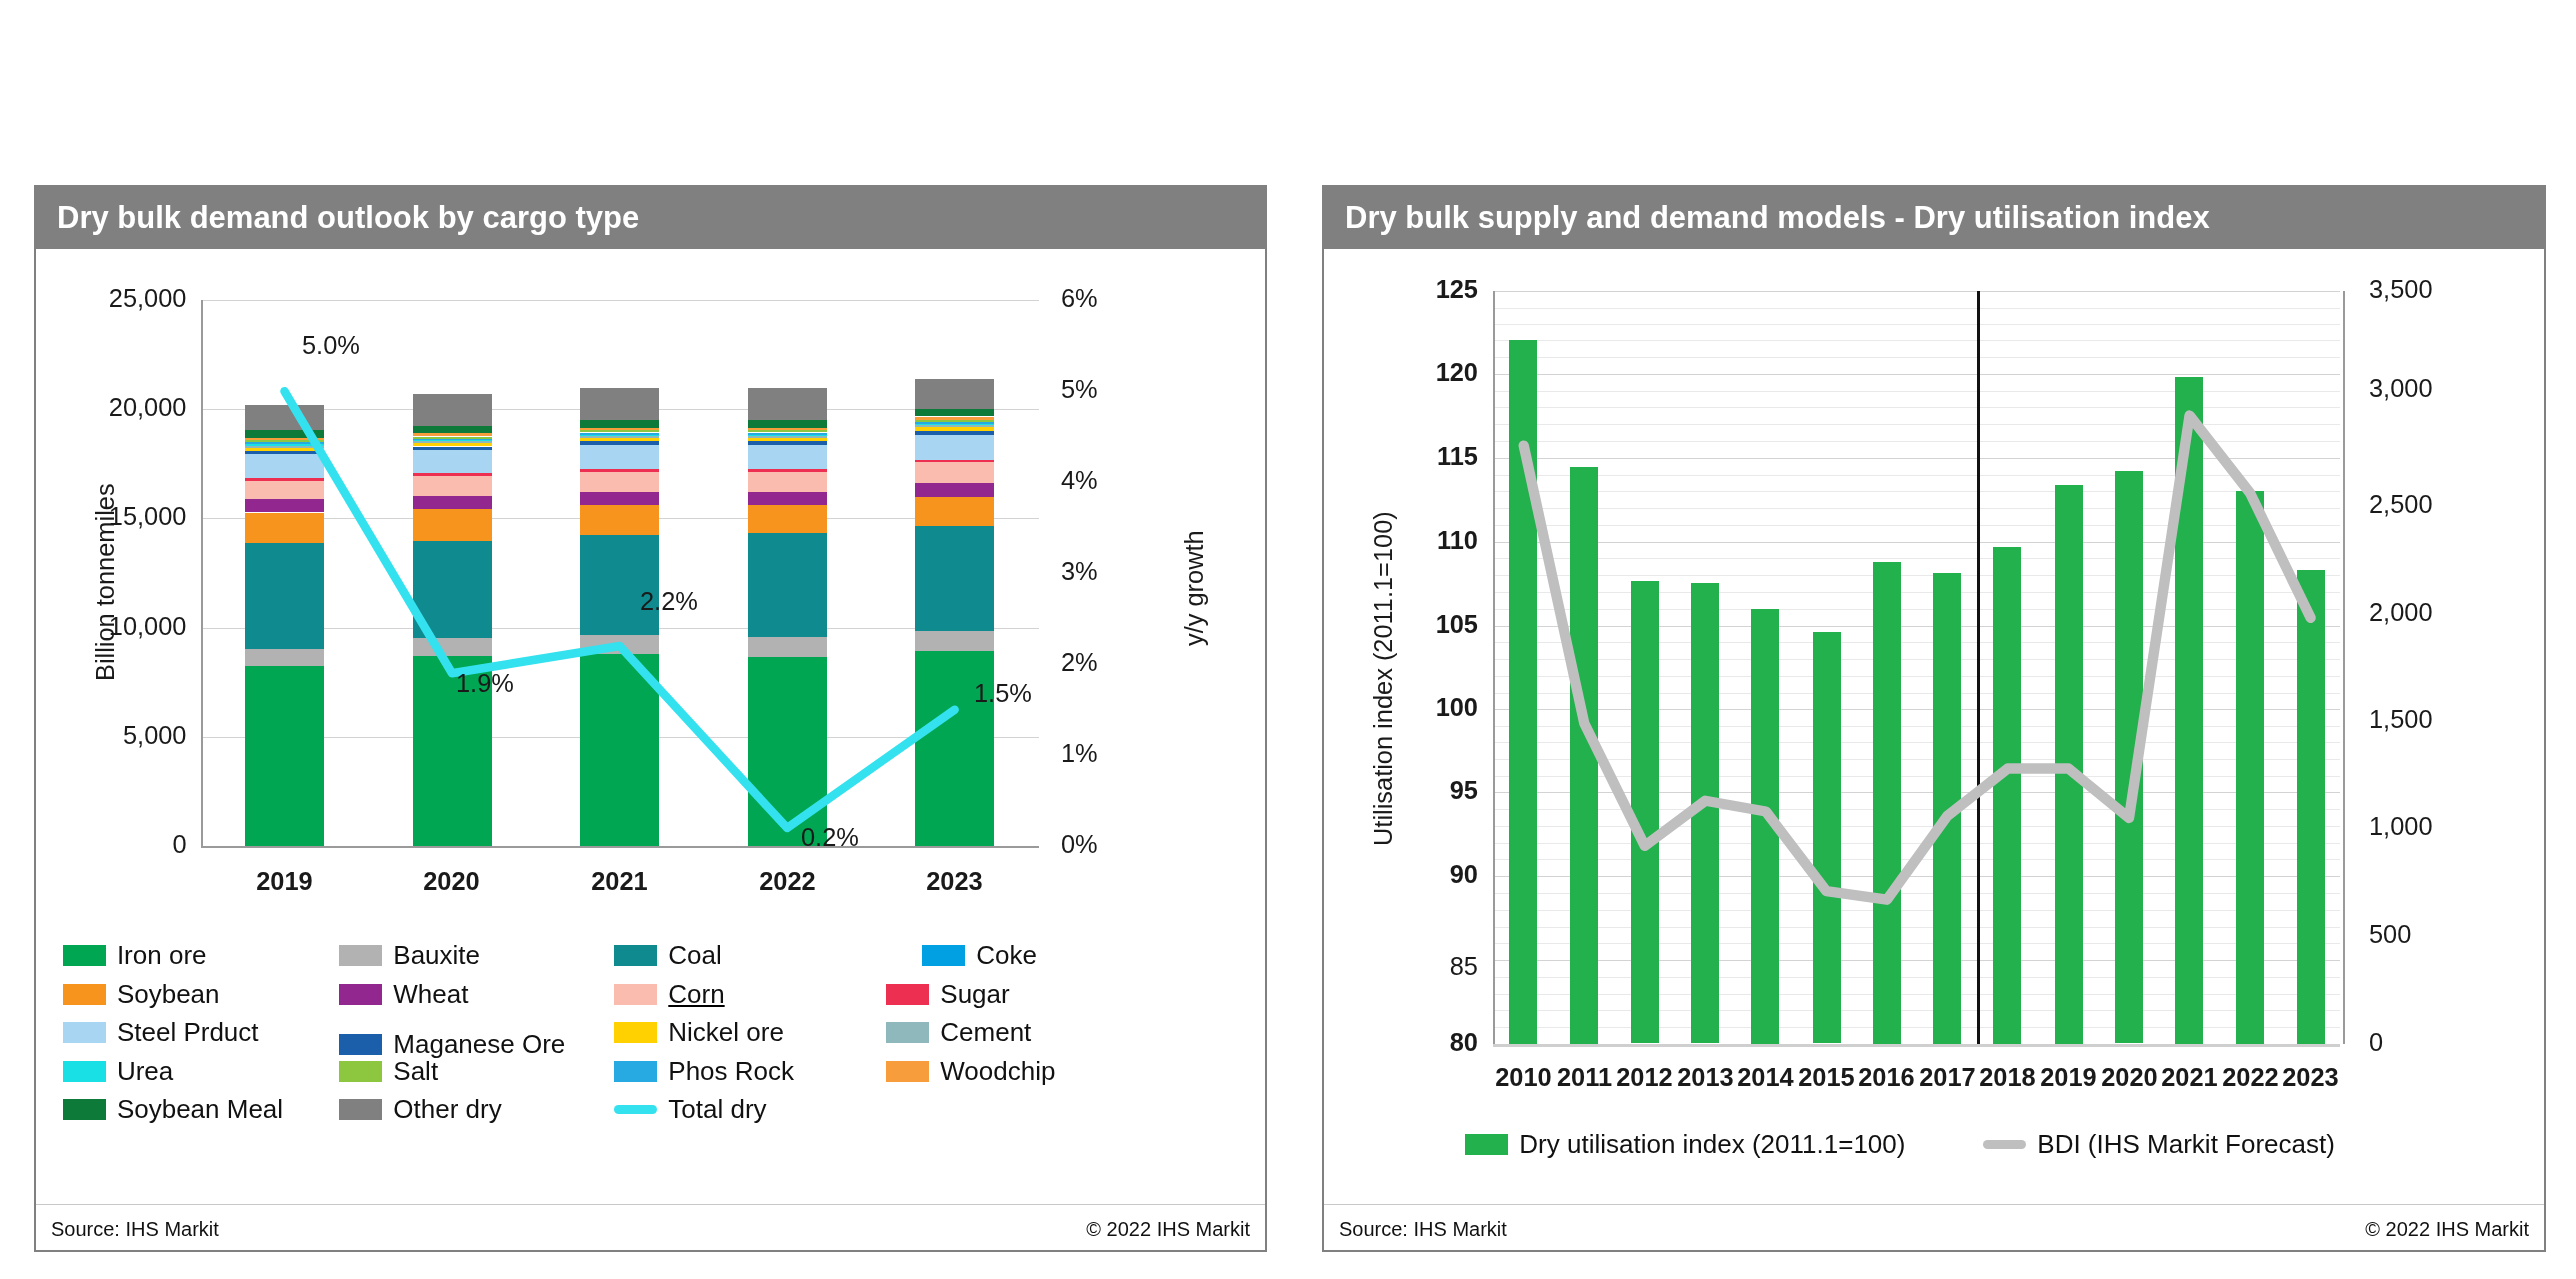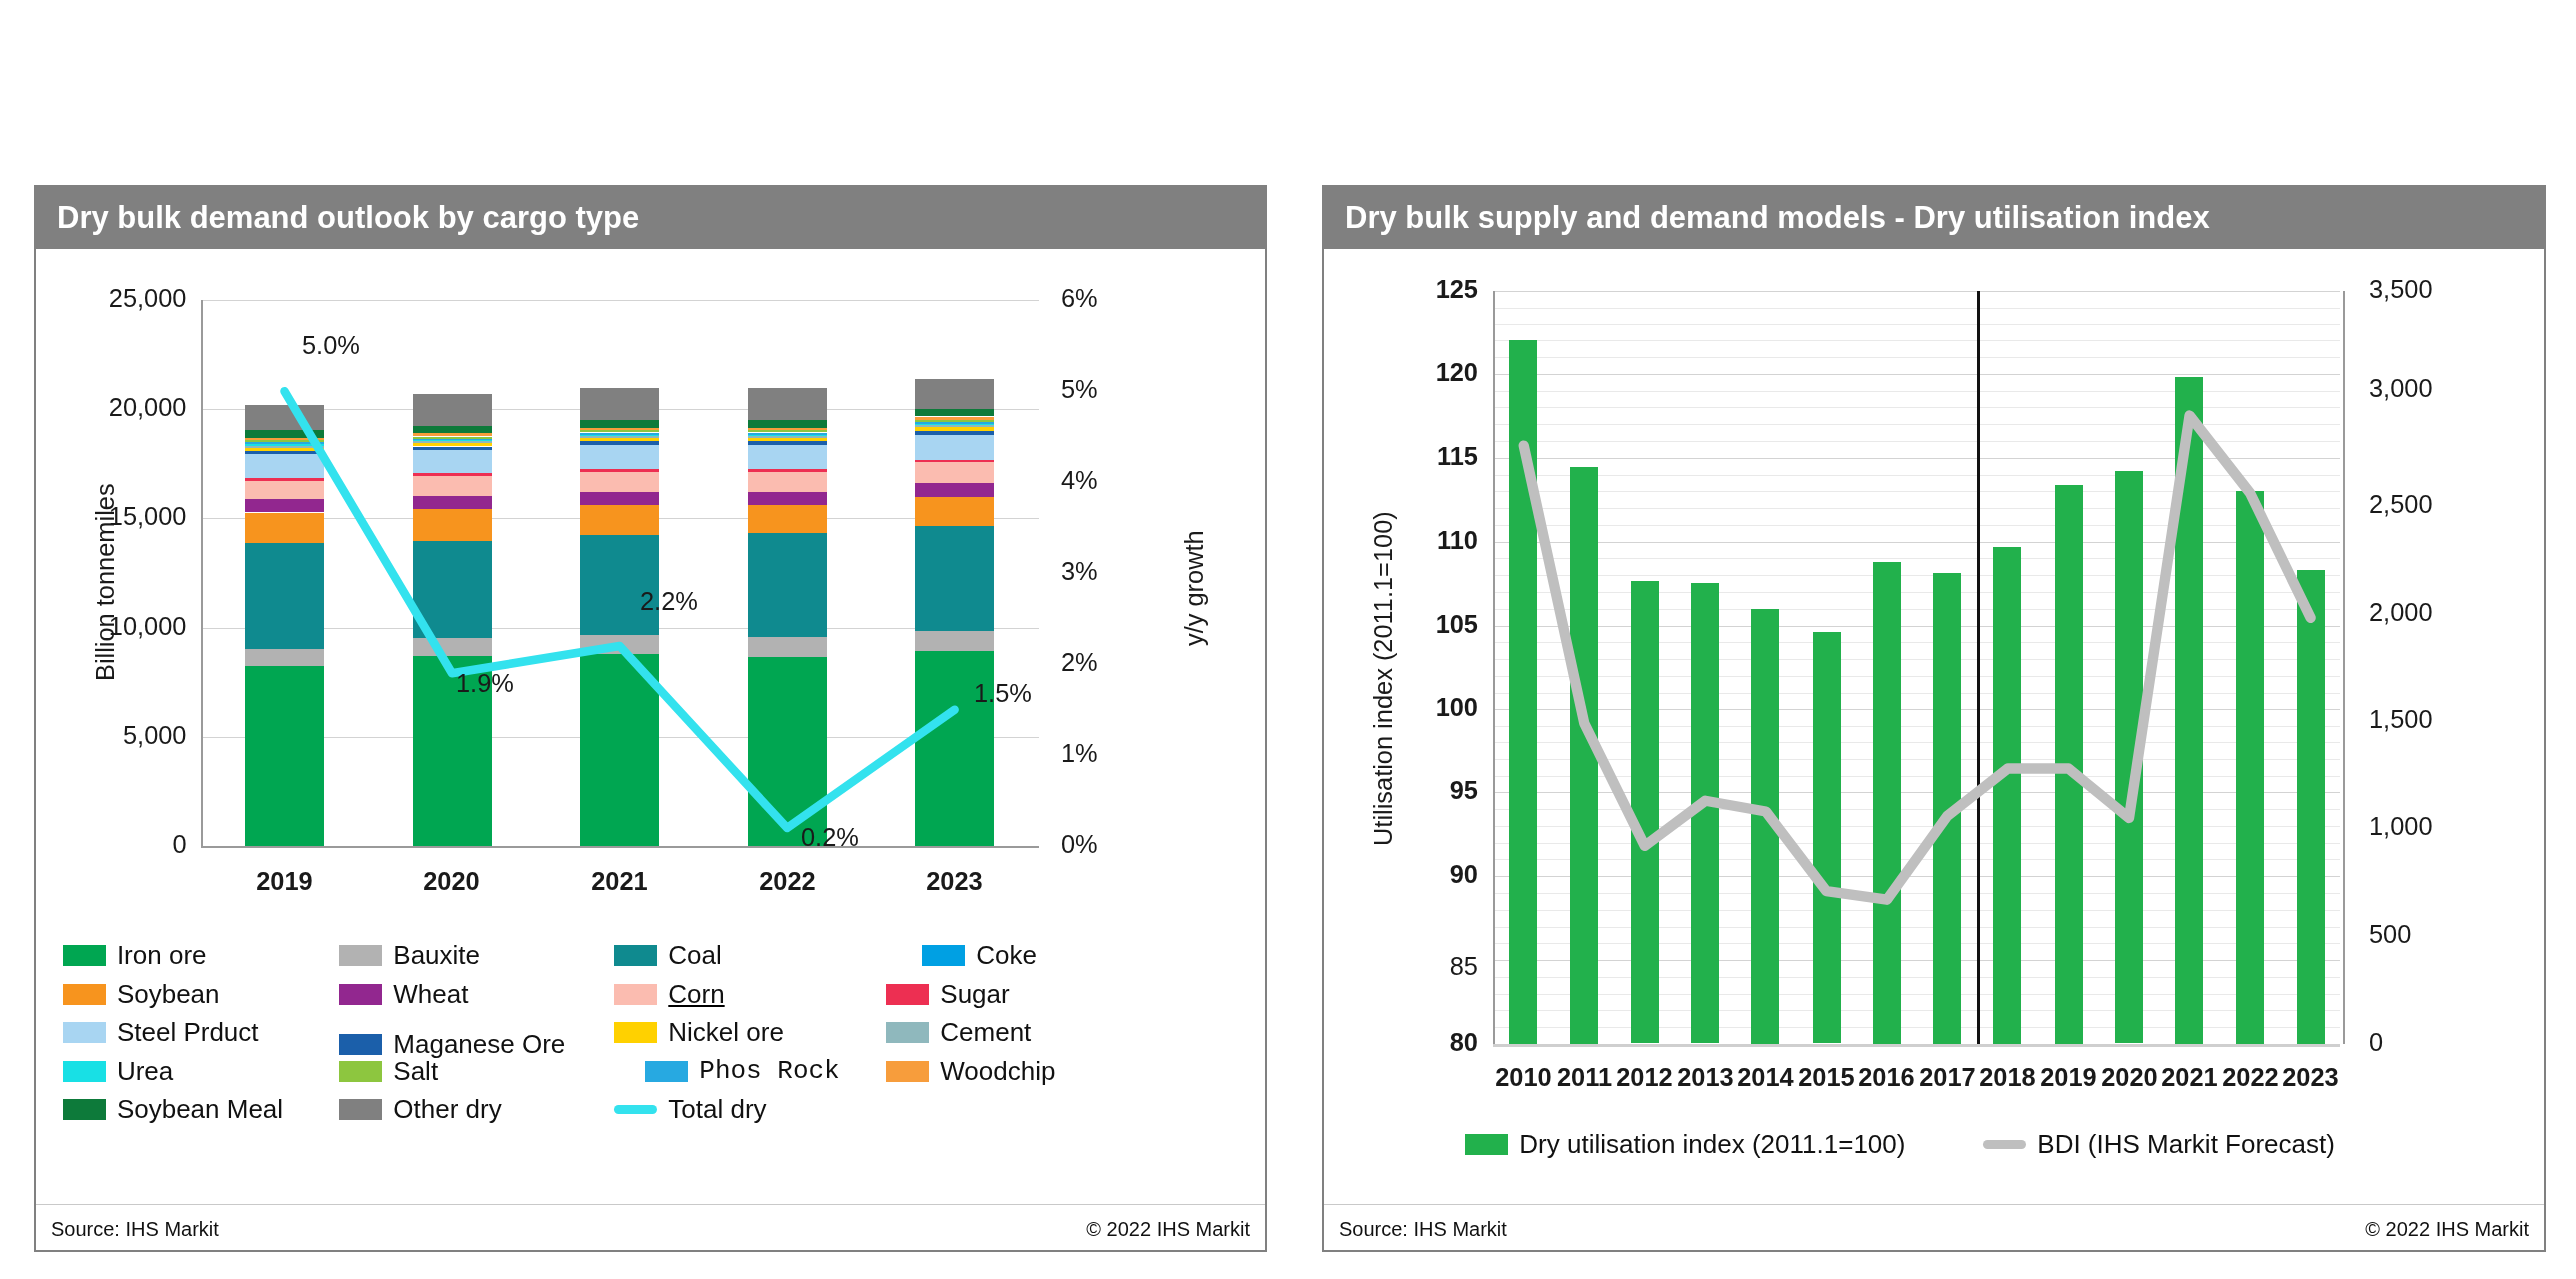--- a/index.html
+++ b/index.html
@@ -267,21 +267,21 @@
           <span class="lg-label">Cement</span>
         </div>
         <div class="lg-item" style="left: 5.6px; top: 116px;">
           <span class="lg-swatch" style="background: rgb(24, 224, 229);"></span>
           <span class="lg-label">Urea</span>
         </div>
         <div class="lg-item" style="left: 282px; top: 116px;">
           <span class="lg-swatch" style="background: rgb(141, 198, 63);"></span>
           <span class="lg-label">Salt</span>
         </div>
-        <div class="lg-item" style="left: 588px; top: 116px; font-family: Liberation Mono, monospace;">
+        <div class="lg-item" style="left: 557px; top: 116px;">
           <span class="lg-swatch" style="background: rgb(39, 169, 225);"></span>
           <span class="lg-label">Phos Rock</span>
         </div>
         <div class="lg-item" style="left: 829px; top: 116px;">
           <span class="lg-swatch" style="background: rgb(247, 157, 60);"></span>
           <span class="lg-label">Woodchip</span>
         </div>
         <div class="lg-item" style="left: 5.6px; top: 154px;">
           <span class="lg-swatch" style="background: rgb(13, 122, 58);"></span>
           <span class="lg-label">Soybean Meal</span>

